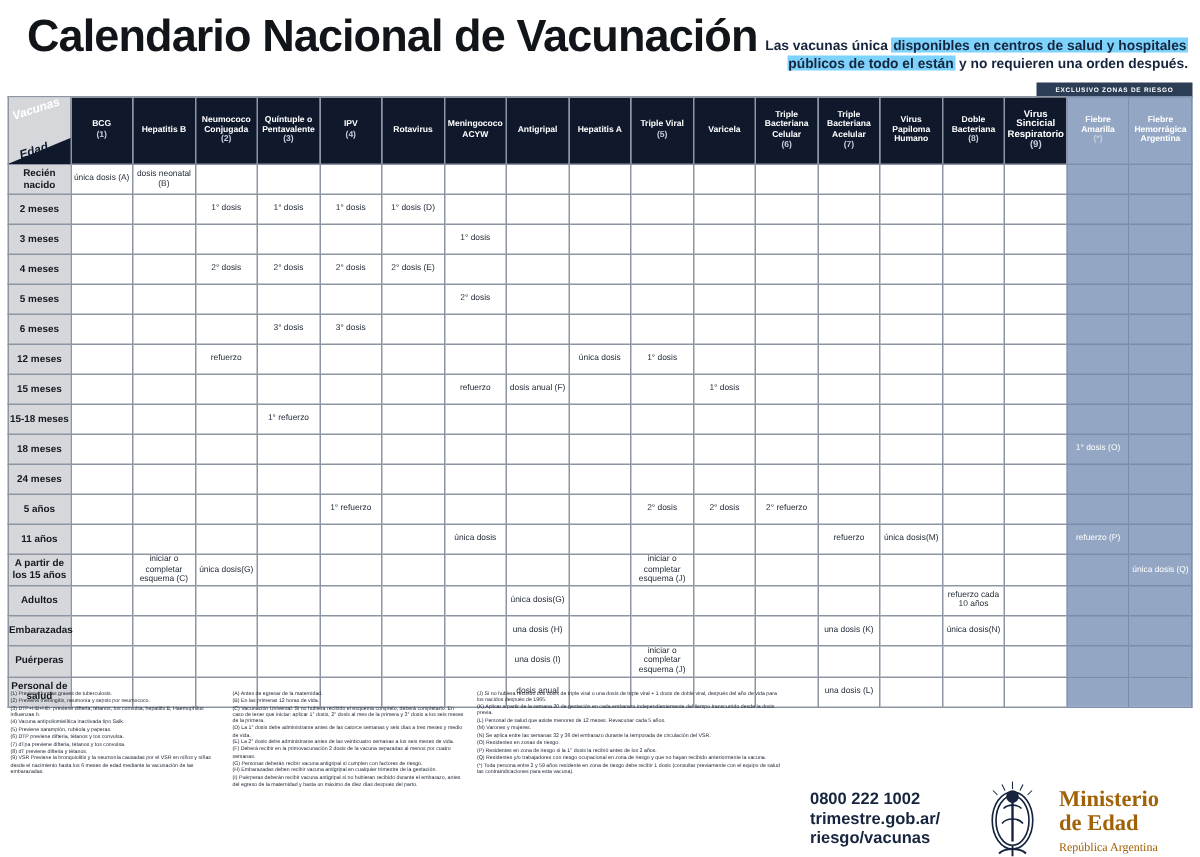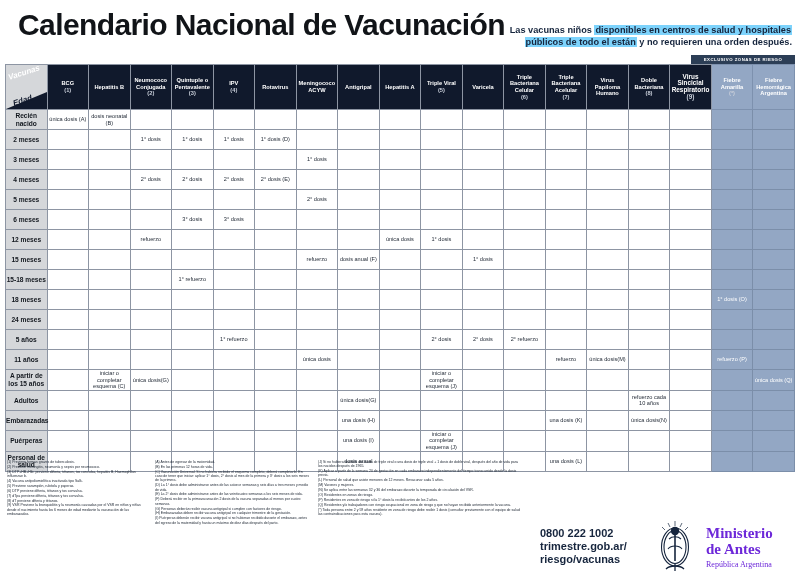--- a/index.html
+++ b/index.html
@@ -217,42 +217,42 @@
     left: 112px;
     top: -4px;
     width: 46px;
     height: 58px;
   }
   .brand-ministry {
     position: absolute;
     left: 166px;
     top: 2px;
     font-family: "Liberation Serif", serif;
-    color: #6d28d9;
+    color: #a16207;
   }
   .brand-ministry .m1 {
     font-size: 15px;
     font-weight: bold;
     line-height: 16px;
   }
   .brand-ministry .m2 {
     font-size: 8px;
     line-height: 12px;
     margin-top: 2px;
   }
 </style>
 </head>
 <body>
 
 <div id="page">
 
   <div class="header">
     <div class="title">Calendario Nacional de Vacunación</div>
     <div class="subtitle">
-      <span>Las vacunas niños </span><span class="hl">disponibles en centros de salud y hospitales</span><br>
+      <span>Las vacunas única </span><span class="hl">disponibles en centros de salud y hospitales</span><br>
       <span class="hl">públicos de todo el están</span><span> y no requieren una orden después.</span>
     </div>
   </div>
 
   <div class="riesgo-badge">EXCLUSIVO ZONAS DE RIESGO</div>
 
   <div class="table-wrap">
     <table class="cal">
       <thead>
         <tr>
@@ -722,18 +722,18 @@
       <g stroke="#16253d" stroke-width="0.7">
         <path d="M23 2 L23 7"></path>
           <path d="M16 4 L18 8"></path>
           <path d="M30 4 L28 8"></path>
         <path d="M10 8 L13 11"></path>
           <path d="M36 8 L33 11"></path>
       </g>
     </svg>
     <div class="brand-ministry">
       <div class="m1">Ministerio</div>
-      <div class="m1">de Antes</div>
+      <div class="m1">de Edad</div>
       <div class="m2">República Argentina</div>
     </div>
   </div>
 
 </div>
 
 </body></html>

